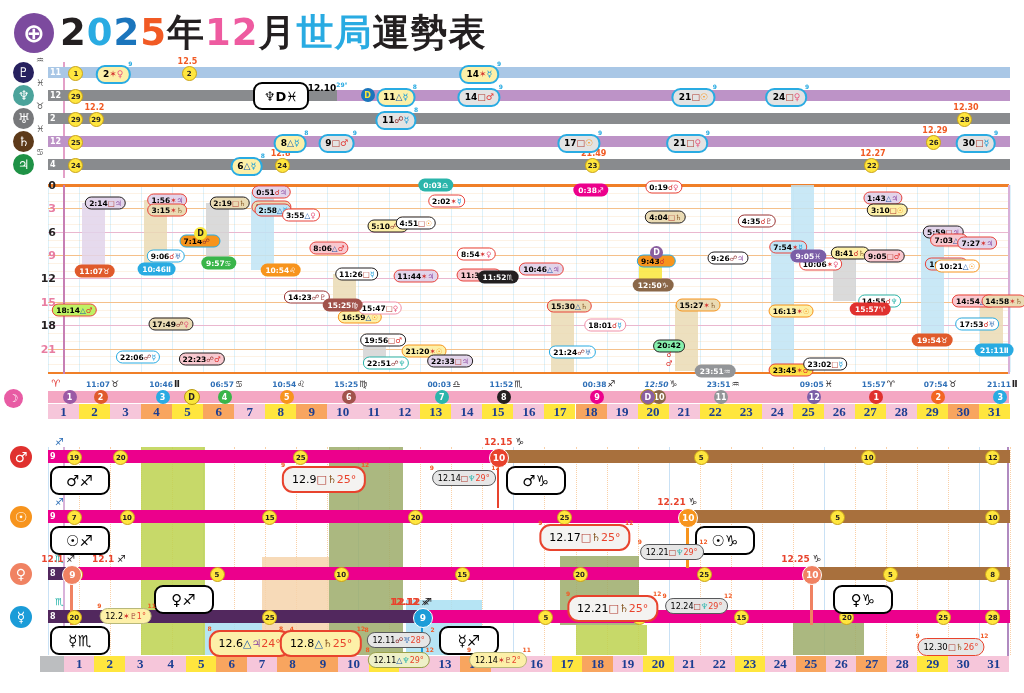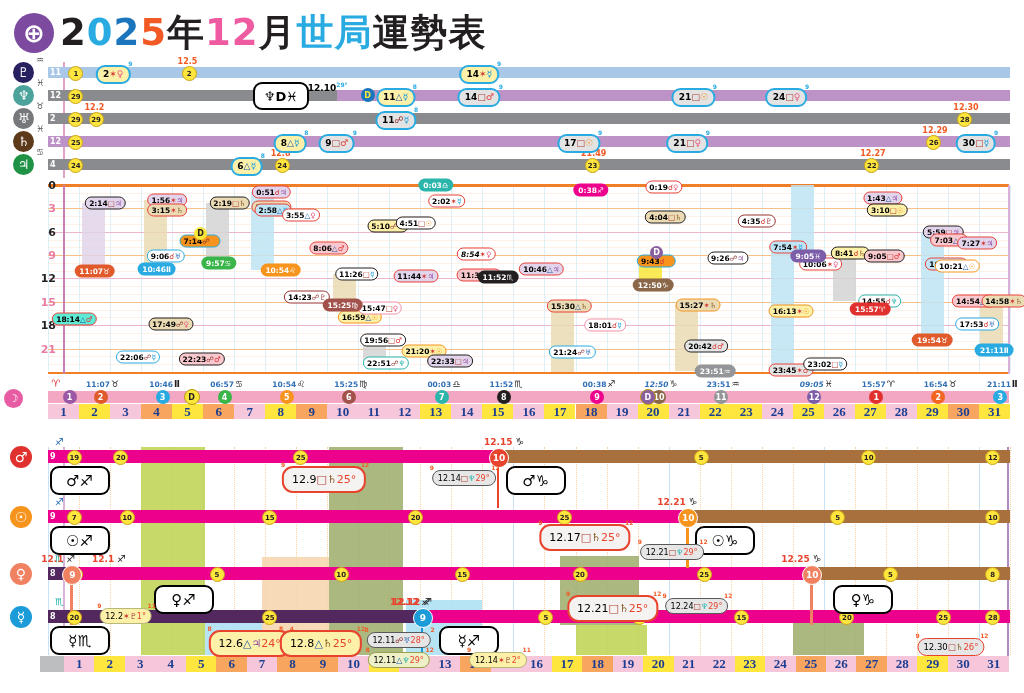--- a/index.html
+++ b/index.html
@@ -174,21 +174,21 @@
       <div class="band" style="left: 333.476px; top: 273.806px; width: 23px; height: 31.16px; background: rgb(234, 219, 180);"></div>
       <div class="band" style="left: 362.954px; top: 340.021px; width: 23px; height: 23.37px; background: rgb(212, 212, 212);"></div>
       <div class="band" style="left: 550.686px; top: 305.745px; width: 23px; height: 66.215px; background: rgb(234, 219, 180);"></div>
       <div class="band" style="left: 639.121px; top: 260.563px; width: 23px; height: 24.149px; background: rgb(249, 230, 58);"></div>
       <div class="band" style="left: 674.806px; top: 305.356px; width: 23px; height: 65.436px; background: rgb(234, 219, 180);"></div>
       <div class="band" style="left: 770.999px; top: 246.541px; width: 23px; height: 125.419px; background: rgb(191, 228, 245);"></div>
       <div class="band" style="left: 791.168px; top: 185px; width: 23px; height: 70.889px; background: rgb(191, 228, 245);"></div>
       <div class="band" style="left: 833.059px; top: 252.773px; width: 23px; height: 48.298px; background: rgb(212, 212, 212);"></div>
       <div class="band" style="left: 921.495px; top: 231.74px; width: 23px; height: 108.281px; background: rgb(191, 228, 245);"></div>
       <div class="band" style="left: 980.452px; top: 301.461px; width: 23px; height: 48.6875px; background: rgb(234, 219, 180);"></div>
-      <div class="gev" style="left: 74.3605px; top: 319px; background: #5eead4; border: 1.8px solid rgb(232, 67, 59);">18:14<span style="color:#1a57a8;">△</span><span style="color:#e0312e;">♂</span></div>
+      <div class="gev" style="left: 74.3605px; top: 310px; background: #bef264; border: 1.8px solid rgb(232, 67, 59);">18:14<span style="color:#1a57a8;">△</span><span style="color:#e0312e;">♂</span></div>
       <div class="gev" style="left: 105.391px; top: 202.917px; background: rgb(226, 212, 234); border: 1.8px solid rgb(35, 31, 32);">2:14<span style="color:#b03a2e;">□</span><span style="color:#8e4da4;">♃</span></div>
       <div class="gev" style="left: 137.972px; top: 357.159px; background: rgb(255, 255, 255); border: 1.8px solid rgb(41, 171, 226);">22:06<span style="color:#8c2c2c;">☍</span><span style="color:#1b9cd8;">☿</span></div>
       <div class="gev" style="left: 167.45px; top: 199.801px; background: rgb(226, 212, 234); border: 1.8px solid rgb(232, 67, 59);">1:56<span style="color:#d3322e;">✶</span><span style="color:#8e4da4;">♃</span></div>
       <div class="gev" style="left: 167.45px; top: 209.928px; background: rgb(234, 219, 180); border: 1.8px solid rgb(232, 67, 59);">3:15<span style="color:#d3322e;">✶</span><span style="color:#8a5d2a;">♄</span></div>
       <div class="gev" style="left: 165.899px; top: 255.889px; background: rgb(255, 255, 255); border: 1.8px solid rgb(41, 171, 226);">9:06<span style="color:#d3322e;">☌</span><span style="color:#4a7ebb;">♅</span></div>
       <div class="gev" style="left: 170.554px; top: 323.662px; background: rgb(234, 219, 180); border: 1.8px solid rgb(35, 31, 32);">17:49<span style="color:#8c2c2c;">☍</span><span style="color:#e8597e;">♀</span></div>
       <div class="gev" style="left: 200.032px; top: 241.088px; background: rgb(247, 148, 29); border: 1.8px solid rgb(41, 171, 226);">7:14<span style="color:#8c2c2c;">☍</span><span style="color:#f7941d;">☉</span></div>
       <div class="gev" style="left: 201.583px; top: 359.496px; background: rgb(248, 200, 207); border: 1.8px solid rgb(35, 31, 32);">22:23<span style="color:#8c2c2c;">☍</span><span style="color:#e0312e;">♂</span></div>
       <div class="gev" style="left: 229.511px; top: 202.917px; background: rgb(234, 219, 180); border: 1.8px solid rgb(35, 31, 32);">2:19<span style="color:#b03a2e;">□</span><span style="color:#8a5d2a;">♄</span></div>
       <div class="gev" style="left: 271.401px; top: 191.621px; background: rgb(226, 212, 234); border: 1.8px solid rgb(232, 67, 59);">0:51<span style="color:#d3322e;">☌</span><span style="color:#8e4da4;">♃</span></div>
@@ -201,36 +201,36 @@
       <div class="gev" style="left: 359.837px; top: 317.43px; background: rgb(253, 240, 168); border: 1.8px solid rgb(247, 148, 29);">16:59<span style="color:#1a57a8;">△</span><span style="color:#f7941d;">☉</span></div>
       <div class="gev" style="left: 387.763px; top: 225.508px; background: rgb(253, 240, 168); border: 1.8px solid rgb(35, 31, 32);">5:10<span style="color:#8c2c2c;">☍</span><span style="color:#8a5d2a;">♄</span></div>
       <div class="gev" style="left: 380.006px; top: 308.082px; background: rgb(255, 255, 255); border: 1.8px solid rgb(240, 144, 168);">15:47<span style="color:#b03a2e;">□</span><span style="color:#e8597e;">♀</span></div>
       <div class="gev" style="left: 383.109px; top: 340.021px; background: rgb(255, 255, 255); border: 1.8px solid rgb(35, 31, 32);">19:56<span style="color:#b03a2e;">□</span><span style="color:#e0312e;">♂</span></div>
       <div class="gev" style="left: 386.212px; top: 363.391px; background: rgb(255, 255, 255); border: 1.8px solid rgb(43, 181, 171);">22:51<span style="color:#8c2c2c;">☍</span><span style="color:#2bb5ab;">♆</span></div>
       <div class="gev" style="left: 415.69px; top: 222.781px; background: rgb(255, 255, 255); border: 1.8px solid rgb(35, 31, 32);">4:51<span style="color:#b03a2e;">□</span><span style="color:#f7941d;">☉</span></div>
       <div class="gev" style="left: 415.69px; top: 276.143px; background: rgb(226, 212, 234); border: 1.8px solid rgb(232, 67, 59);">11:44<span style="color:#d3322e;">✶</span><span style="color:#8e4da4;">♃</span></div>
       <div class="gev" style="left: 446.721px; top: 200.97px; background: rgb(255, 255, 255); border: 1.8px solid rgb(232, 67, 59);">2:02<span style="color:#d3322e;">✶</span><span style="color:#1b9cd8;">☿</span></div>
       <div class="gev" style="left: 424px; top: 351.317px; background: rgb(253, 240, 168); border: 1.8px solid rgb(247, 148, 29);">21:20<span style="color:#d3322e;">✶</span><span style="color:#f7941d;">☉</span></div>
       <div class="gev" style="left: 449.823px; top: 361.443px; background: rgb(226, 212, 234); border: 1.8px solid rgb(35, 31, 32);">22:33<span style="color:#b03a2e;">□</span><span style="color:#8e4da4;">♃</span></div>
-      <div class="gev" style="left: 476.199px; top: 254.331px; background: rgb(255, 255, 255); border: 1.8px solid rgb(232, 67, 59); font-style: italic;">8:54<span style="color:#d3322e;">✶</span><span style="color:#e8597e;">♀</span></div>
+      <div class="gev" style="left: 476.199px; top: 254.331px; background: rgb(255, 255, 255); border: 1.8px solid rgb(232, 67, 59);">8:54<span style="color:#d3322e;">✶</span><span style="color:#e8597e;">♀</span></div>
       <div class="gev" style="left: 479.302px; top: 275.364px; background: rgb(248, 200, 207); border: 1.8px solid rgb(232, 67, 59);">11:36<span style="color:#d3322e;">✶</span><span style="color:#e0312e;">♂</span></div>
       <div class="gev" style="left: 541.362px; top: 268.743px; background: rgb(226, 212, 234); border: 1.8px solid rgb(232, 67, 59);">10:46<span style="color:#1a57a8;">△</span><span style="color:#8e4da4;">♃</span></div>
       <div class="gev" style="left: 569.289px; top: 305.745px; background: rgb(234, 219, 180); border: 1.8px solid rgb(232, 67, 59);">15:30<span style="color:#1a57a8;">△</span><span style="color:#8a5d2a;">♄</span></div>
       <div class="gev" style="left: 572.392px; top: 351.706px; background: rgb(255, 255, 255); border: 1.8px solid rgb(41, 171, 226);">21:24<span style="color:#8c2c2c;">☍</span><span style="color:#4a7ebb;">♅</span></div>
       <div class="gev" style="left: 604.973px; top: 325.22px; background: rgb(255, 255, 255); border: 1.8px solid rgb(240, 144, 168);">18:01<span style="color:#d3322e;">☌</span><span style="color:#1b9cd8;">☿</span></div>
       <div class="gev" style="left: 663.931px; top: 187.337px; background: rgb(255, 255, 255); border: 1.8px solid rgb(232, 67, 59);">0:19<span style="color:#d3322e;">☌</span><span style="color:#e8597e;">♀</span></div>
       <div class="gev" style="left: 665.482px; top: 216.549px; background: rgb(234, 219, 180); border: 1.8px solid rgb(35, 31, 32);">4:04<span style="color:#b03a2e;">□</span><span style="color:#8a5d2a;">♄</span></div>
       <div class="gev" style="left: 656.173px; top: 260.563px; background: rgb(247, 148, 29); border: 1.8px solid rgb(41, 171, 226);">9:43<span style="color:#d3322e;">☌</span><span style="color:#f7941d;">☉</span></div>
-      <div class="gev" style="left: 706px; top: 346.253px; background: #e5e5e5; border: 1.8px solid rgb(35, 31, 32);">20:42<span style="color:#d3322e;">☌</span><span style="color:#e0312e;">♂</span></div>
+      <div class="gev" style="left: 669px; top: 346.253px; background: #86efac; border: 1.8px solid rgb(35, 31, 32); flex-direction: column;">20:42<span style="color:#d3322e;">☌</span><span style="color:#e0312e;">♂</span></div>
       <div class="gev" style="left: 698.063px; top: 305.356px; background: rgb(234, 219, 180); border: 1.8px solid rgb(247, 148, 29);">15:27<span style="color:#d3322e;">✶</span><span style="color:#8a5d2a;">♄</span></div>
       <div class="gev" style="left: 727.542px; top: 258.226px; background: rgb(255, 255, 255); border: 1.8px solid rgb(35, 31, 32);">9:26<span style="color:#8c2c2c;">☍</span><span style="color:#8e4da4;">♃</span></div>
       <div class="gev" style="left: 757.02px; top: 220.834px; background: rgb(255, 255, 255); border: 1.8px solid rgb(153, 51, 51);">4:35<span style="color:#d3322e;">☌</span><span style="color:#993333;">♇</span></div>
       <div class="gev" style="left: 788.051px; top: 246.541px; background: rgb(191, 228, 245); border: 1.8px solid rgb(232, 67, 59);">7:54<span style="color:#d3322e;">✶</span><span style="color:#1b9cd8;">☿</span></div>
       <div class="gev" style="left: 791.154px; top: 311.198px; background: rgb(253, 240, 168); border: 1.8px solid rgb(247, 148, 29);">16:13<span style="color:#d3322e;">✶</span><span style="color:#f7941d;">☉</span></div>
-      <div class="gev" style="left: 791.154px; top: 370.012px; background: #e5e5e5; border: 1.8px solid rgb(232, 67, 59);">23:45<span style="color:#d3322e;">✶</span><span style="color:#e0312e;">♂</span></div>
+      <div class="gev" style="left: 791.154px; top: 370.012px; background: #fde047; border: 1.8px solid rgb(232, 67, 59);">23:45<span style="color:#d3322e;">✶</span><span style="color:#e0312e;">♂</span></div>
       <div class="gev" style="left: 820.632px; top: 263.679px; background: rgb(255, 255, 255); border: 1.8px solid rgb(232, 67, 59);">10:06<span style="color:#d3322e;">✶</span><span style="color:#e8597e;">♀</span></div>
       <div class="gev" style="left: 825.287px; top: 364.17px; background: rgb(255, 255, 255); border: 1.8px solid rgb(35, 31, 32);">23:02<span style="color:#b03a2e;">□</span><span style="color:#1b9cd8;">☿</span></div>
       <div class="gev" style="left: 850.111px; top: 252.773px; background: rgb(253, 240, 168); border: 1.8px solid rgb(35, 31, 32);">8:41<span style="color:#d3322e;">☌</span><span style="color:#8a5d2a;">♄</span></div>
       <div class="gev" style="left: 882.692px; top: 198.243px; background: rgb(226, 212, 234); border: 1.8px solid rgb(232, 67, 59);">1:43<span style="color:#1a57a8;">△</span><span style="color:#8e4da4;">♃</span></div>
       <div class="gev" style="left: 887.346px; top: 209.928px; background: rgb(253, 240, 168); border: 1.8px solid rgb(35, 31, 32);">3:10<span style="color:#b03a2e;">□</span><span style="color:#f7941d;">☉</span></div>
       <div class="gev" style="left: 884.244px; top: 255.889px; background: rgb(248, 200, 207); border: 1.8px solid rgb(35, 31, 32);">9:05<span style="color:#b03a2e;">□</span><span style="color:#e0312e;">♂</span></div>
       <div class="gev" style="left: 879.589px; top: 301.071px; background: rgb(255, 255, 255); border: 1.8px solid rgb(43, 181, 171);">14:55<span style="color:#d3322e;">☌</span><span style="color:#2bb5ab;">♆</span></div>
       <div class="gev" style="left: 943.201px; top: 231.74px; background: rgb(226, 212, 234); border: 1.8px solid rgb(35, 31, 32);">5:59<span style="color:#b03a2e;">□</span><span style="color:#8e4da4;">♃</span></div>
       <div class="gev" style="left: 949.407px; top: 240.309px; background: rgb(248, 200, 207); border: 1.8px solid rgb(232, 67, 59);">7:03<span style="color:#1a57a8;">△</span><span style="color:#e8597e;">♀</span></div>
       <div class="gev" style="left: 946.303px; top: 264.458px; background: rgb(191, 228, 245); border: 1.8px solid rgb(232, 67, 59);">10:13<span style="color:#1a57a8;">△</span><span style="color:#1b9cd8;">☿</span></div>
@@ -274,25 +274,25 @@
       <div class="mlabel" style="left: 443.86px; top: 379px;"><span style="color:#2e6fb7;">00:03</span><span style="color:#231f20;font-size:9px;margin-left:1px;">♎</span></div>
       <div class="mcirc" style="left: 441.86px; top: 397px; background: rgb(43, 181, 171);">7</div>
       <div class="mlabel" style="left: 505.92px; top: 379px;"><span style="color:#2e6fb7;">11:52</span><span style="color:#231f20;font-size:9px;margin-left:1px;">♏</span></div>
       <div class="mcirc" style="left: 503.92px; top: 397px; background: rgb(35, 31, 32);">8</div>
       <div class="mlabel" style="left: 599.01px; top: 379px;"><span style="color:#2e6fb7;">00:38</span><span style="color:#231f20;font-size:9px;margin-left:1px;">♐</span></div>
       <div class="mcirc" style="left: 597.01px; top: 397px; background: rgb(236, 0, 140);">9</div>
       <div class="mlabel" style="left: 661.07px; top: 379px;"><span style="color:#2e6fb7;font-style:italic;">12:50</span><span style="color:#231f20;font-size:9px;margin-left:1px;">♑</span></div>
       <div class="mcirc" style="left: 659.07px; top: 397px; background: rgb(138, 103, 72);">10</div>
       <div class="mlabel" style="left: 723.13px; top: 379px;"><span style="color:#2e6fb7;">23:51</span><span style="color:#231f20;font-size:9px;margin-left:1px;">♒</span></div>
       <div class="mcirc" style="left: 721.13px; top: 397px; background: rgb(147, 149, 152);">11</div>
-      <div class="mlabel" style="left: 816.22px; top: 379px;"><span style="color:#2e6fb7;font-style:italic;">09:05</span><span style="color:#231f20;font-size:9px;margin-left:1px;">♓</span></div>
+      <div class="mlabel" style="left: 816.22px; top: 379px;"><span style="color:#2e6fb7;">09:05</span><span style="color:#231f20;font-size:9px;margin-left:1px;">♓</span></div>
       <div class="mcirc" style="left: 814.22px; top: 397px; background: rgb(123, 94, 167);">12</div>
       <div class="mlabel" style="left: 878.28px; top: 379px;"><span style="color:#2e6fb7;">15:57</span><span style="color:#231f20;font-size:9px;margin-left:1px;">♈</span></div>
       <div class="mcirc" style="left: 876.28px; top: 397px; background: rgb(224, 49, 46);">1</div>
-      <div class="mlabel" style="left: 940.34px; top: 379px;"><span style="color:#2e6fb7;">16:54</span><span style="color:#231f20;font-size:9px;margin-left:1px;">♉</span></div>
+      <div class="mlabel" style="left: 940.34px; top: 379px;"><span style="color:#2e6fb7;">07:54</span><span style="color:#231f20;font-size:9px;margin-left:1px;">♉</span></div>
       <div class="mcirc" style="left: 938.34px; top: 397px; background: rgb(242, 101, 34);">2</div>
       <div class="mlabel" style="left: 1002.4px; top: 379px;"><span style="color:#2e6fb7;">21:11</span><span style="color:#231f20;font-size:9px;margin-left:1px;">Ⅱ</span></div>
       <div class="mcirc" style="left: 1000.4px; top: 397px; background: rgb(41, 171, 226);">3</div>
       <div class="mcirc" style="left: 191.62px; top: 397px; background: rgb(249, 230, 58); color: rgb(35, 31, 32); border: 1px solid rgb(185, 154, 16);">D</div>
       <div class="mcirc" style="left: 647.761px; top: 397px; background: rgb(138, 95, 160); color: rgb(255, 255, 255); border: 1px solid rgb(185, 154, 16);">D</div>
       <div style="position: absolute; left: 48px; top: 404px; width: 961px; height: 15px;">
         <div class="datecell" style="left: 0px; width: 31.03px; background: rgb(246, 198, 218);">1</div>
         <div class="datecell" style="left: 31.03px; width: 31.03px; background: rgb(255, 230, 62);">2</div>
         <div class="datecell" style="left: 62.06px; width: 31.03px; background: rgb(246, 198, 218);">3</div>
         <div class="datecell" style="left: 93.09px; width: 31.03px; background: rgb(248, 165, 95);">4</div>

